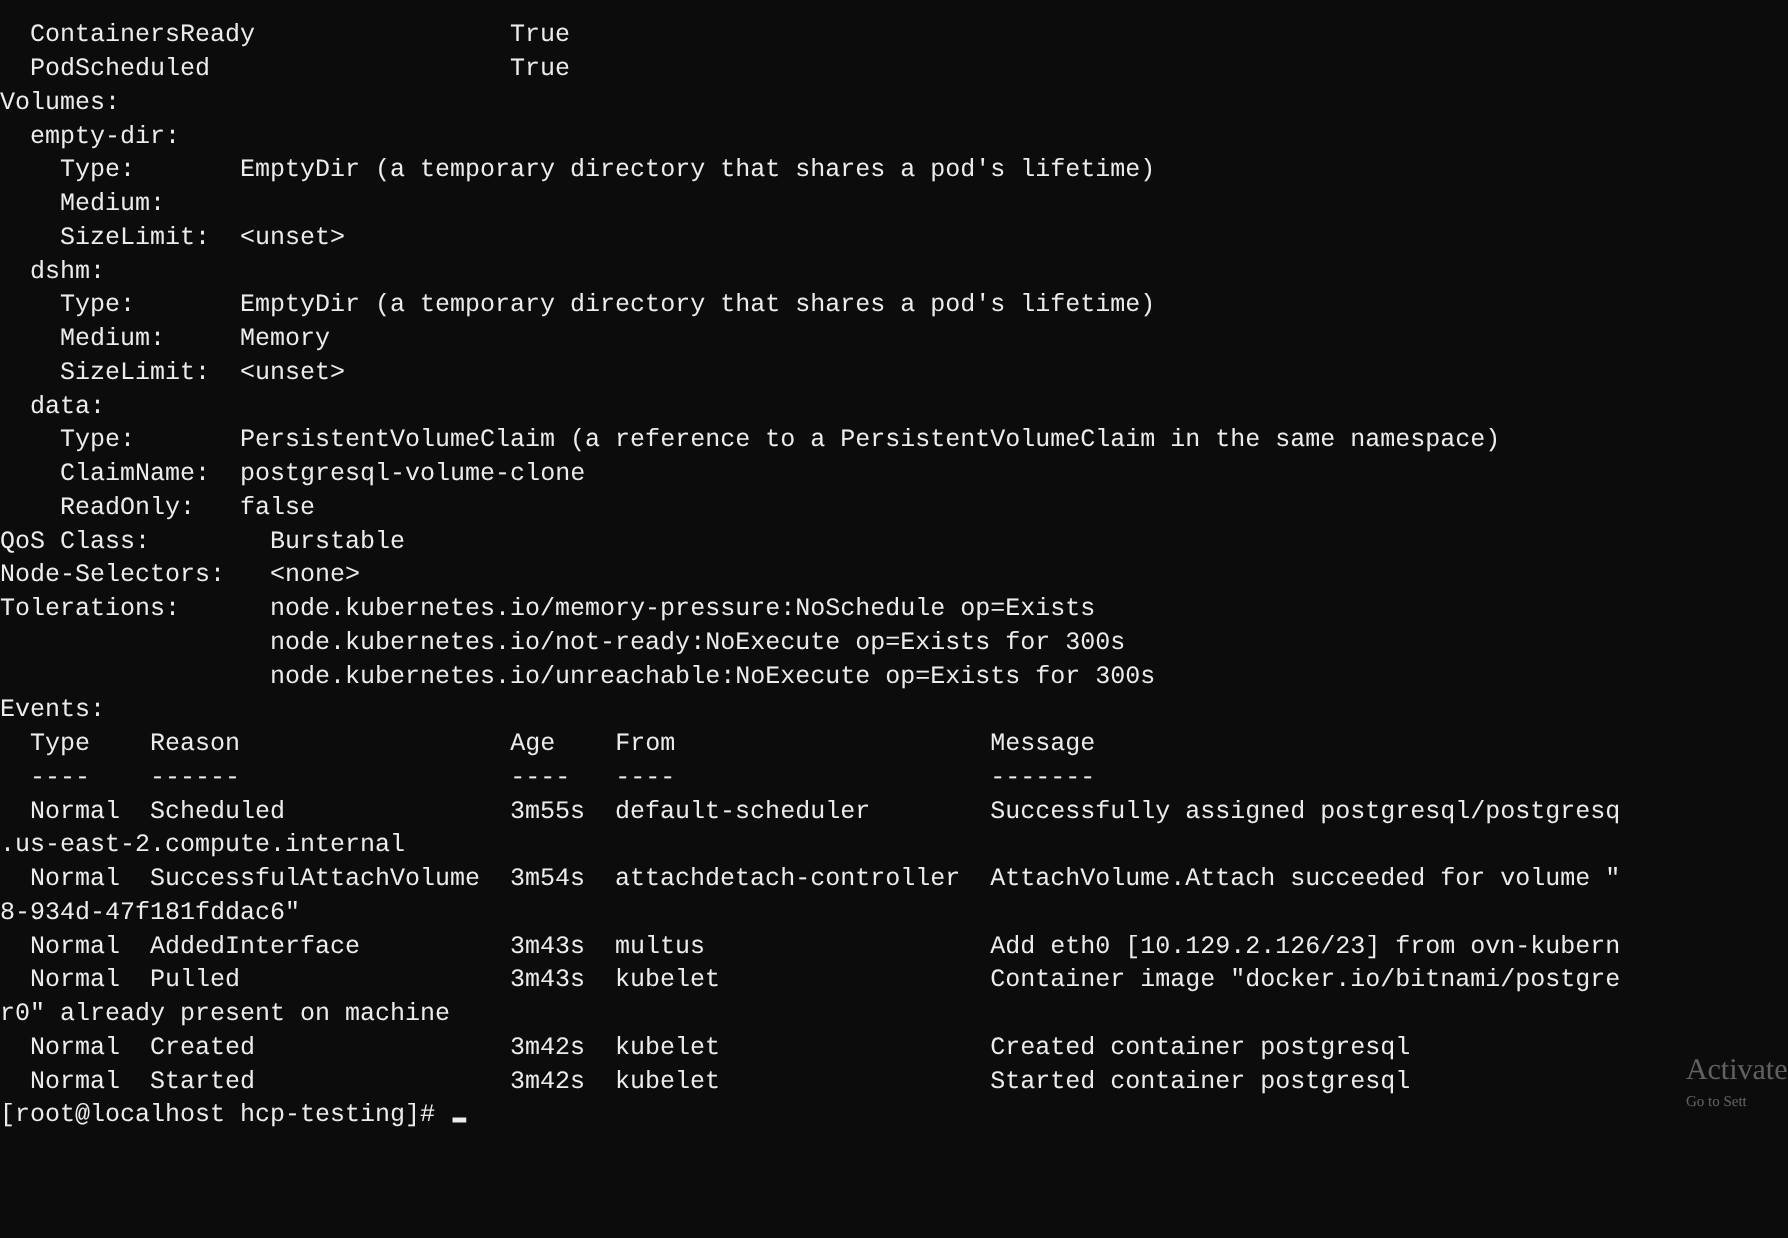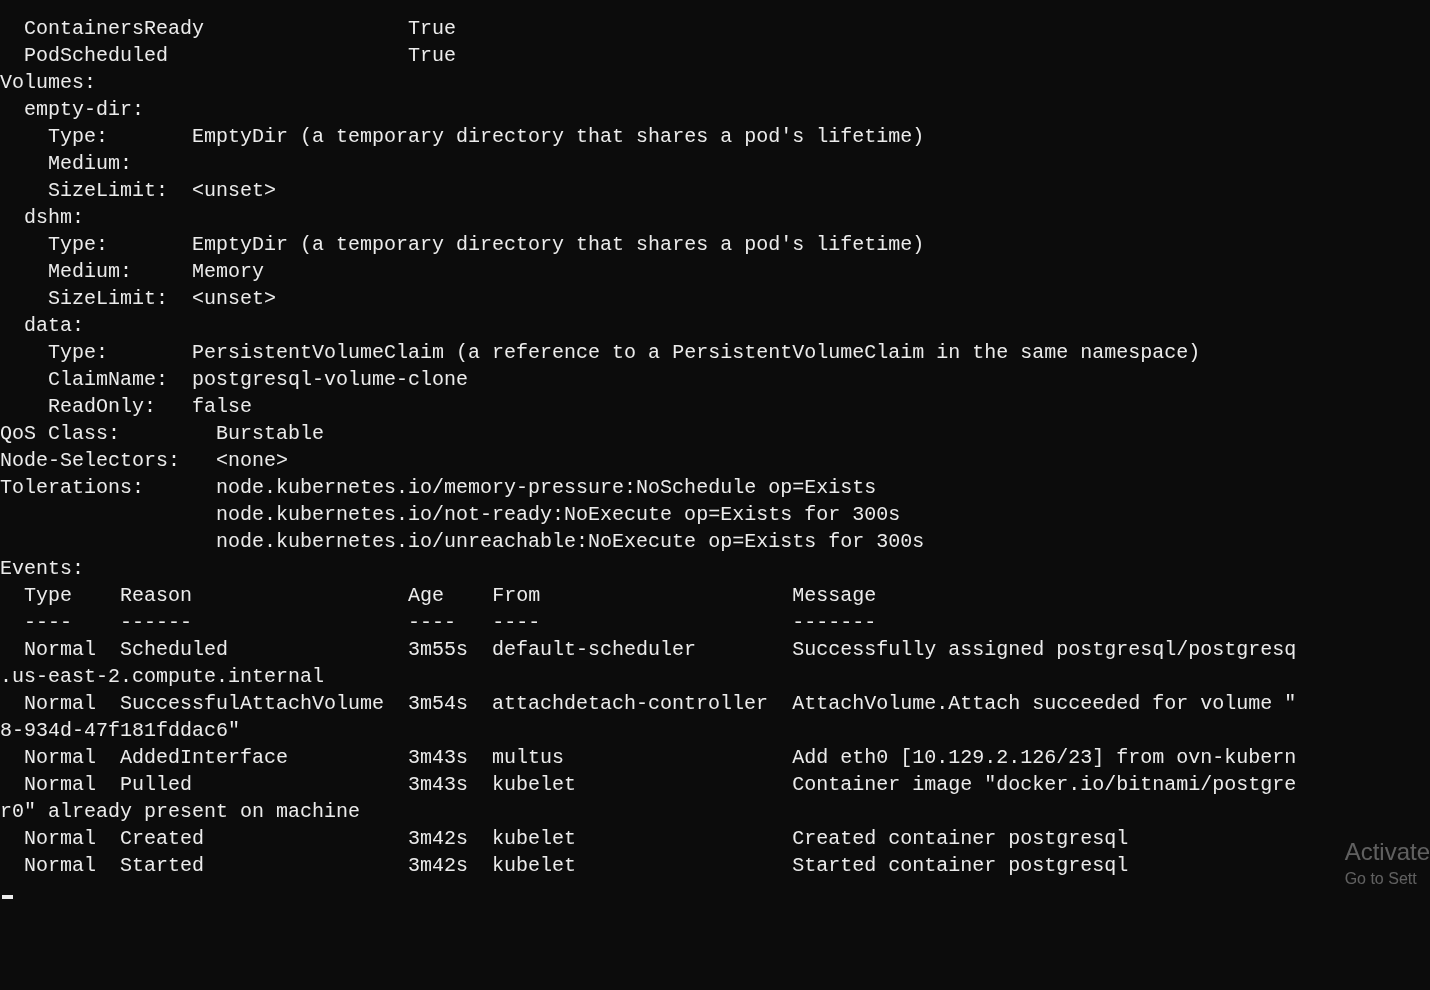--- a/index.html
+++ b/index.html
@@ -16,28 +16,28 @@
   .terminal {
     white-space: pre;
     padding: 0;
     margin-top: 15px;
   }
   .watermark {
     position: absolute;
     right: 0;
     bottom: 100px;
     color: rgba(255,255,255,0.35);
-    font-family: Liberation Sans, sans-serif;
+    font-family: Liberation Serif, serif;
     font-size: 20px;
     text-align: left;
     pointer-events: none;
     line-height: 1.3;
   }
   .watermark .t1 { font-size: 24px; }
-  .watermark .t2 { font-size: 16px; margin-top: 2px; }
+  .watermark .t2 { font-size: 12px; margin-top: 2px; }
   .cursor {
     display: inline-block;
     width: 11px;
     height: 4px;
     background: #ececec;
     vertical-align: -1px;
     margin-left: 2px;
   }
 </style>
 </head>
@@ -68,18 +68,18 @@
 <span>  </span><span>----</span><span>    </span><span>------</span><span>                  </span><span>----</span><span>   </span><span>----</span><span>                     </span><span>-------</span>
 <span id="events-rows">  Normal  Scheduled               3m55s  default-scheduler        Successfully assigned postgresql/postgresq
 .us-east-2.compute.internal
   Normal  SuccessfulAttachVolume  3m54s  attachdetach-controller  AttachVolume.Attach succeeded for volume "
 8-934d-47f181fddac6"
   Normal  AddedInterface          3m43s  multus                   Add eth0 [10.129.2.126/23] from ovn-kubern
   Normal  Pulled                  3m43s  kubelet                  Container image "docker.io/bitnami/postgre
 r0" already present on machine
   Normal  Created                 3m42s  kubelet                  Created container postgresql
   Normal  Started                 3m42s  kubelet                  Started container postgresql
-</span><span class="cursor"></span></div>
+</span><span>[root@localhost hcp-testing]# </span><span class="cursor"></span></div>
 
 <div class="watermark">
   <div class="t1">Activate</div>
   <div class="t2">Go to Sett</div>
 </div>
 
 </body></html>

